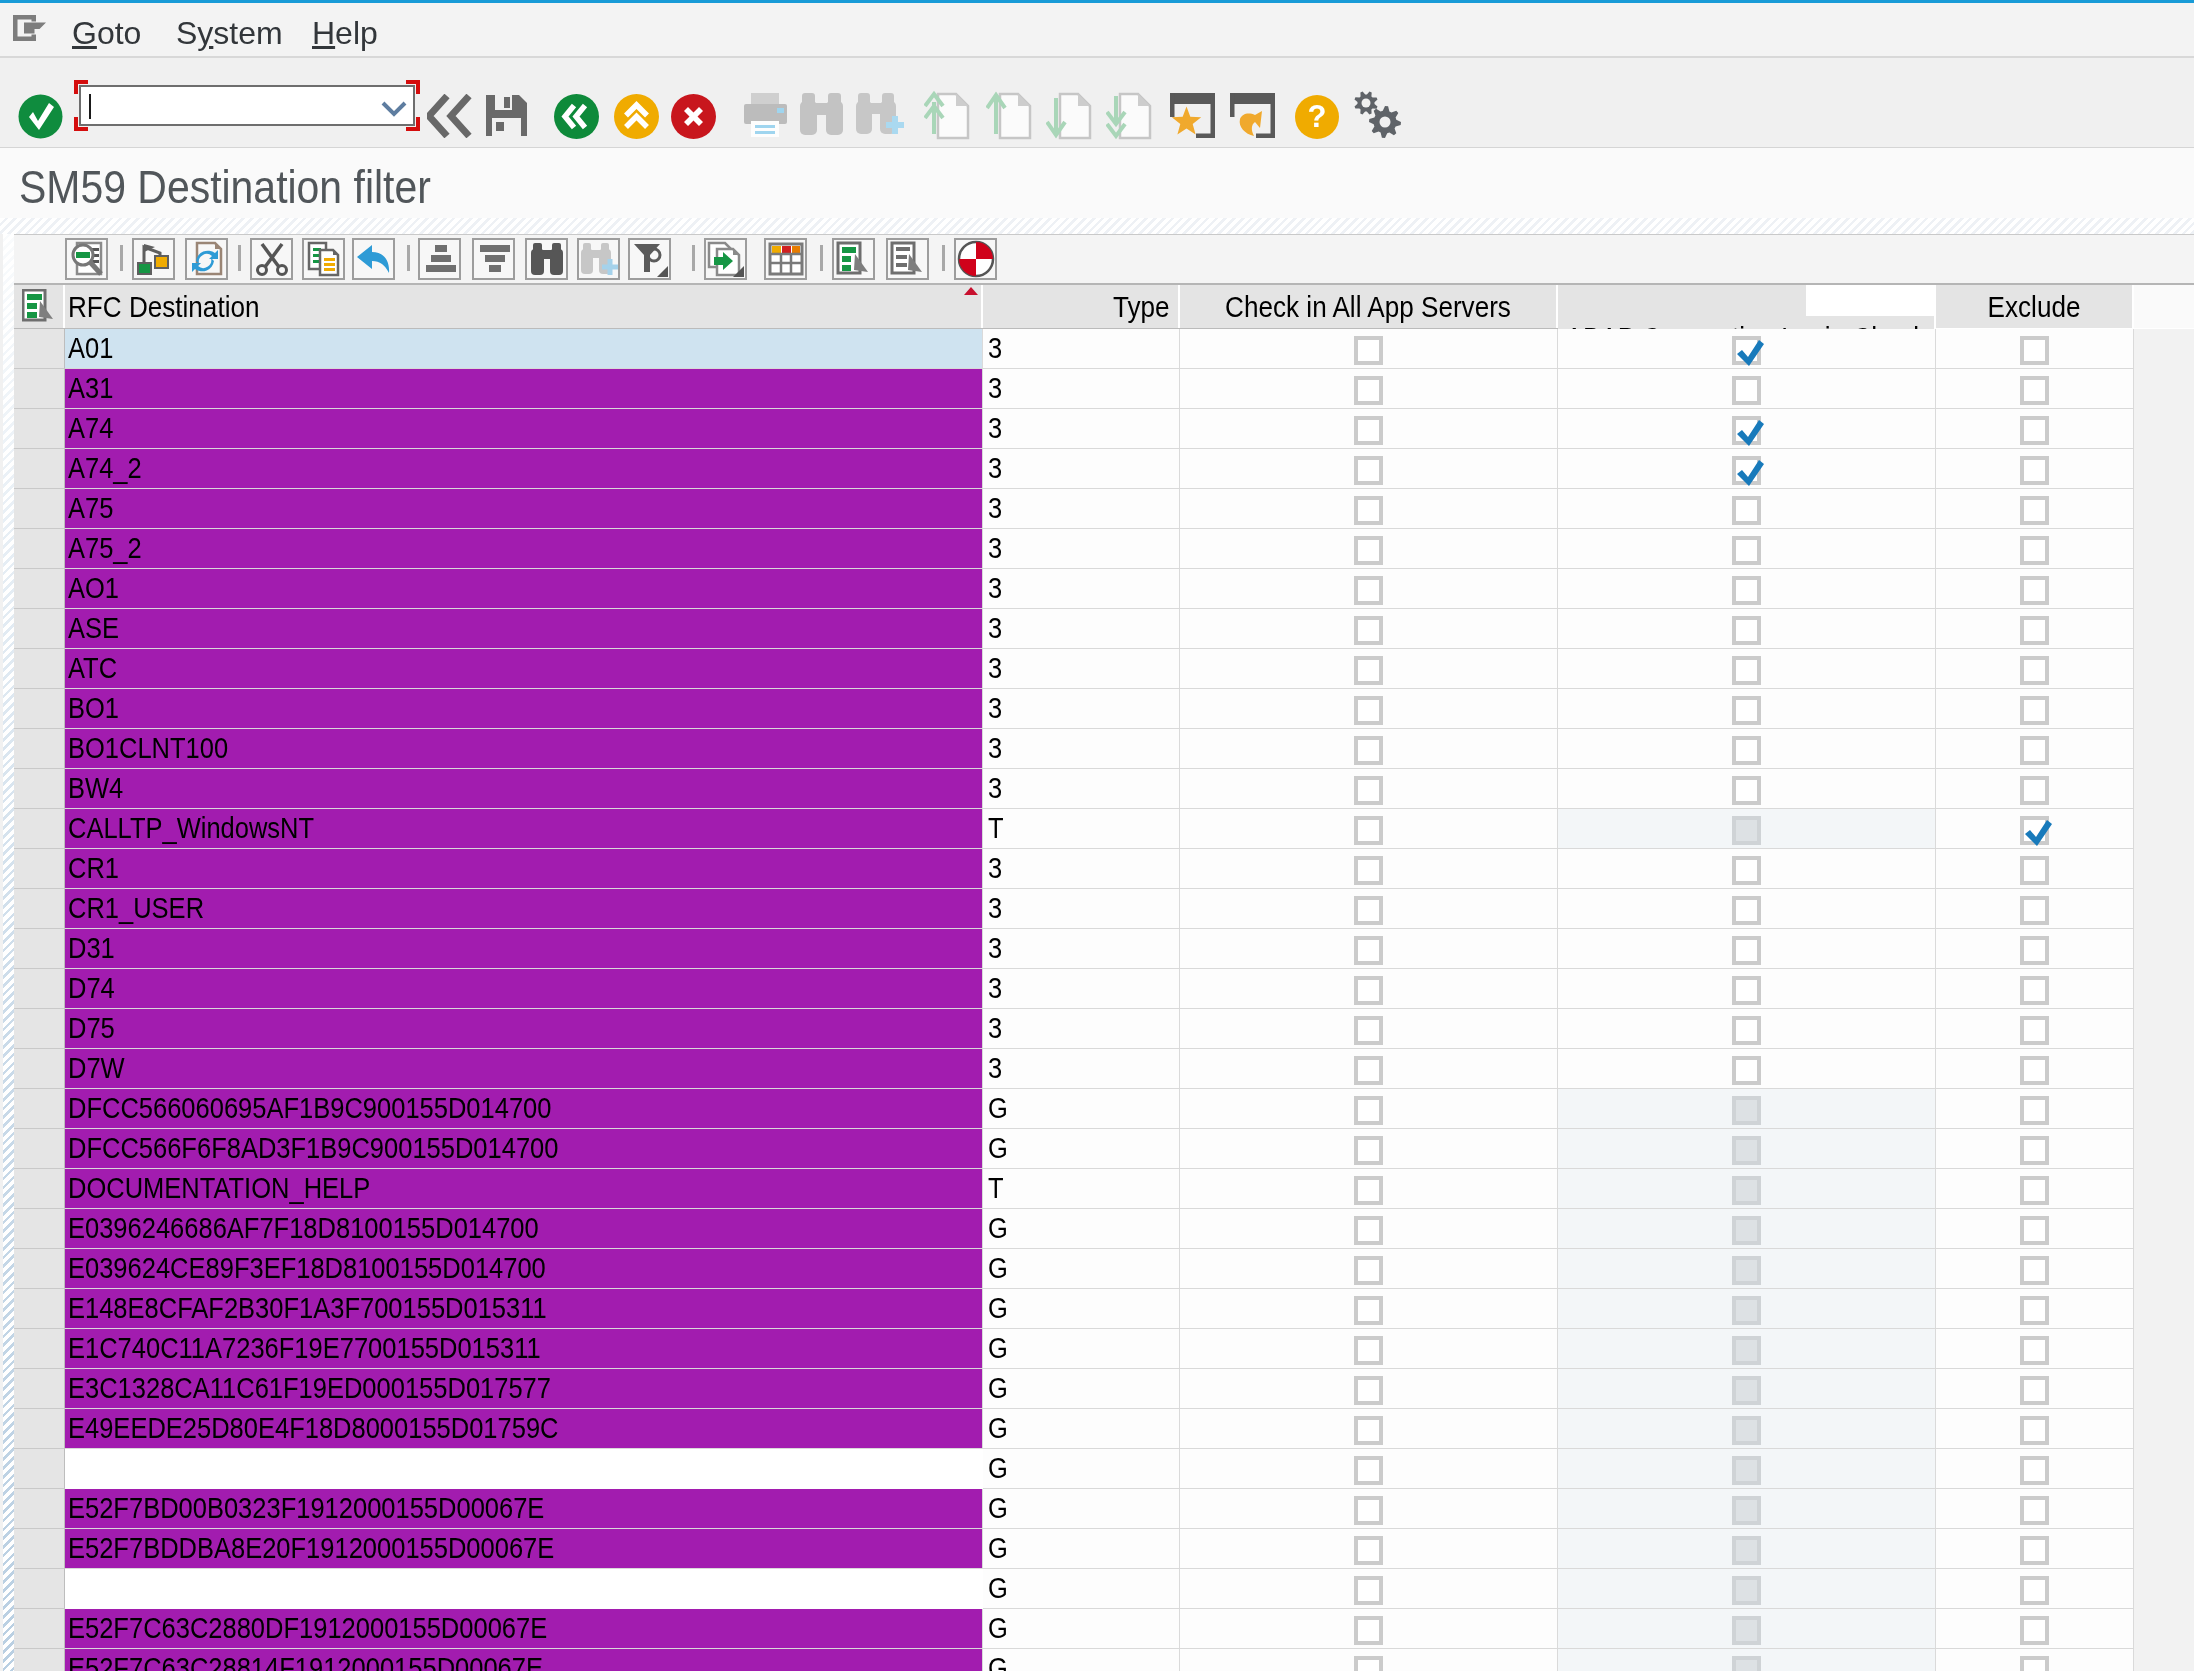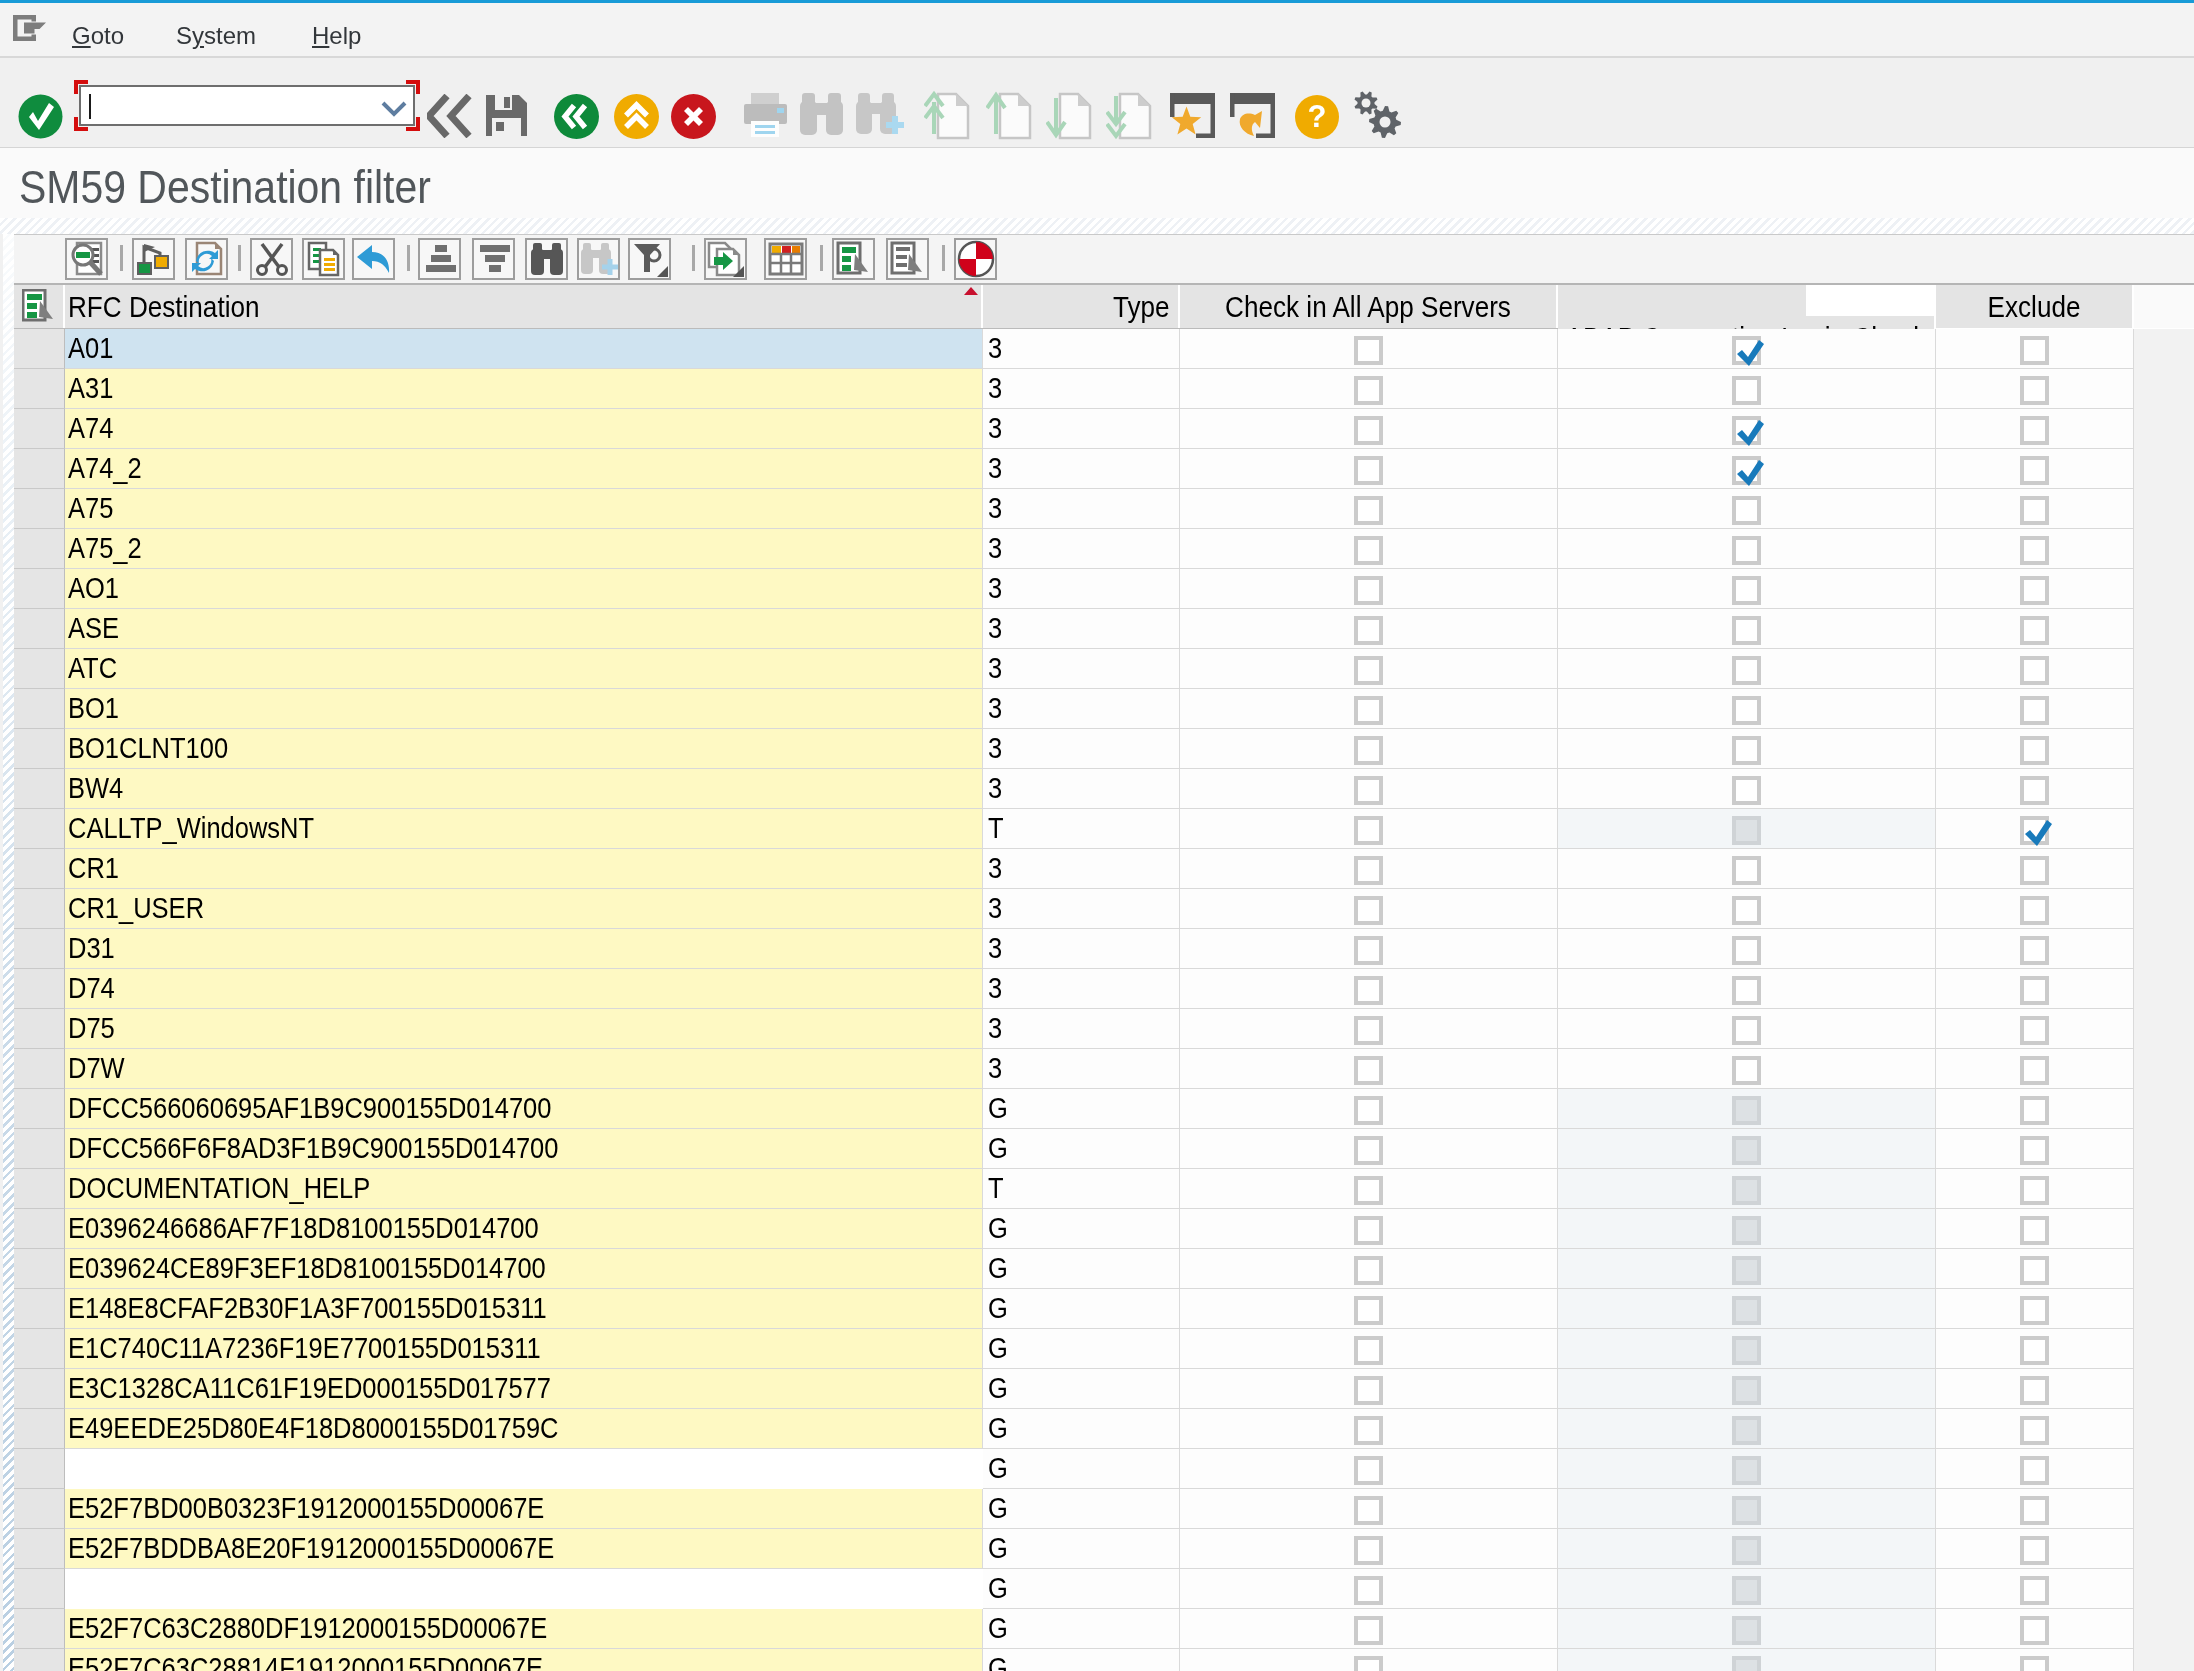--- a/index.html
+++ b/index.html
@@ -1,38 +1,38 @@
 <!DOCTYPE html>
 <html><head>
 <meta charset="utf-8">
 <style>
 html,body{margin:0;padding:0;}
 body{width:2194px;height:1671px;overflow:hidden;background:#fff;font-family:"Liberation Sans",sans-serif;position:relative;}
 .abs{position:absolute;}
 #topline{left:0;top:0;width:2194px;height:3px;background:#189bd7;}
 #menubar{left:0;top:3px;width:2194px;height:53px;background:#f3f3f3;border-bottom:2px solid #d8d8d8;}
-.menuitem{position:absolute;top:19px;font-size:24px;color:#32363a;}
+.menuitem{position:absolute;top:12px;font-size:32px;color:#32363a;}
 #toolbar{left:0;top:58px;width:2194px;height:89px;background:#f0f0f0;border-bottom:1px solid #d5d5d5;}
 #titlebar{left:0;top:148px;width:2194px;height:70px;background:#fafafa;}
 #titletext{position:absolute;left:19px;top:12px;font-size:46px;color:#51565a;display:inline-block;transform:scaleX(.89);transform-origin:0 50%;white-space:nowrap;}
 #hatchtop{left:0;top:218px;width:2194px;height:16px;background:repeating-linear-gradient(135deg,#ffffff 0 3.6px,#eef1f5 3.6px 6.2px);}
 #hatchleft{left:0;top:234px;width:11px;height:1437px;border-left:3px solid #f1f1f1;background:linear-gradient(180deg,rgba(255,255,255,.92) 0%,rgba(255,255,255,.25) 55%,rgba(255,255,255,0) 100%),repeating-linear-gradient(135deg,#ffffff 0 3.6px,#b9cfe2 3.6px 6.2px);}
 #apptb{left:14px;top:234px;width:2180px;height:48px;background:#f4f4f4;border-top:1px solid #c9c9c9;border-bottom:2px solid #b5b5b5;}
 .tbbtn{position:absolute;top:3px;width:43px;height:42px;background:#f7f7f7;border:2px solid #9d9d9d;box-sizing:border-box;}
 .tbbtn svg{position:absolute;left:50%;top:50%;transform:translate(-50%,-50%);}
 .tbsep{position:absolute;top:10px;width:3px;height:26px;background:#a8a8a8;}
 #tbl{left:14px;top:285px;width:1792px;height:1386px;font-size:30px;color:#000;}
 .thead{position:relative;height:43px;background:#e4e4e4;border-bottom:1px solid #bbbbbb;}
 .thead .c{background:#e4e4e4;border-right:2px solid #fff;box-sizing:border-box;height:43px;line-height:43px;}
 .trow{position:relative;height:40px;box-sizing:border-box;}
 .c{position:absolute;top:0;height:100%;box-sizing:border-box;}
 .sel0{left:0;width:51px;background:#e5e5e5;border-right:1px solid #bdbdbd;border-bottom:1px solid #c9c9c9;}
 .sel0h{left:0;width:51px;}
 .sel0h svg{margin:4px 0 0 8px;}
-.c1{left:51px;width:918px;padding-left:3px;border-right:1px solid #dadada;border-bottom:1px solid #d9d9d9;line-height:37px;background:#fef9c3;}
+.c1{left:51px;width:918px;padding-left:3px;border-right:1px solid #dadada;border-bottom:1px solid #d9d9d9;line-height:37px;background:#a21caf;}
 .c2{left:969px;width:197px;padding-left:5px;border-right:1px solid #dadada;border-bottom:1px solid #d9d9d9;line-height:37px;background:#fdfdfd;}
 .c3{left:1166px;width:378px;border-right:1px solid #dadada;border-bottom:1px solid #d9d9d9;background:#fdfdfd;}
 .c4{left:1544px;width:378px;border-right:1px solid #dadada;border-bottom:1px solid #d9d9d9;background:#fdfdfd;}
 .c5{left:1922px;width:198px;border-right:1px solid #dadada;border-bottom:1px solid #d9d9d9;background:#fdfdfd;}
 .c6{left:2120px;width:60px;background:#f2f2f2;}
 .h1{left:51px;width:918px;padding-left:3px;position:absolute;}
 .h2{left:969px;width:197px;padding-left:5px;position:absolute;text-align:right;}
 .h3{left:1166px;width:378px;position:absolute;}
 .h4{left:1544px;width:378px;position:absolute;margin-top:31px;}
 .h5{left:1922px;width:198px;position:absolute;}

